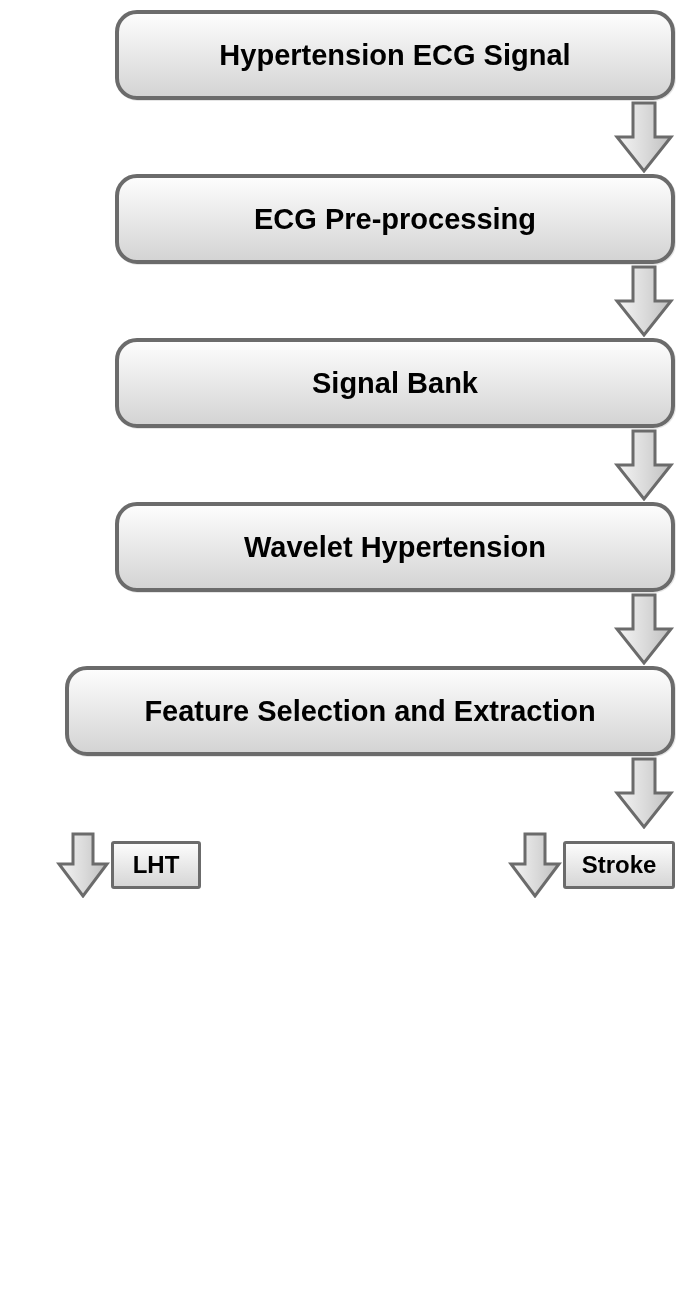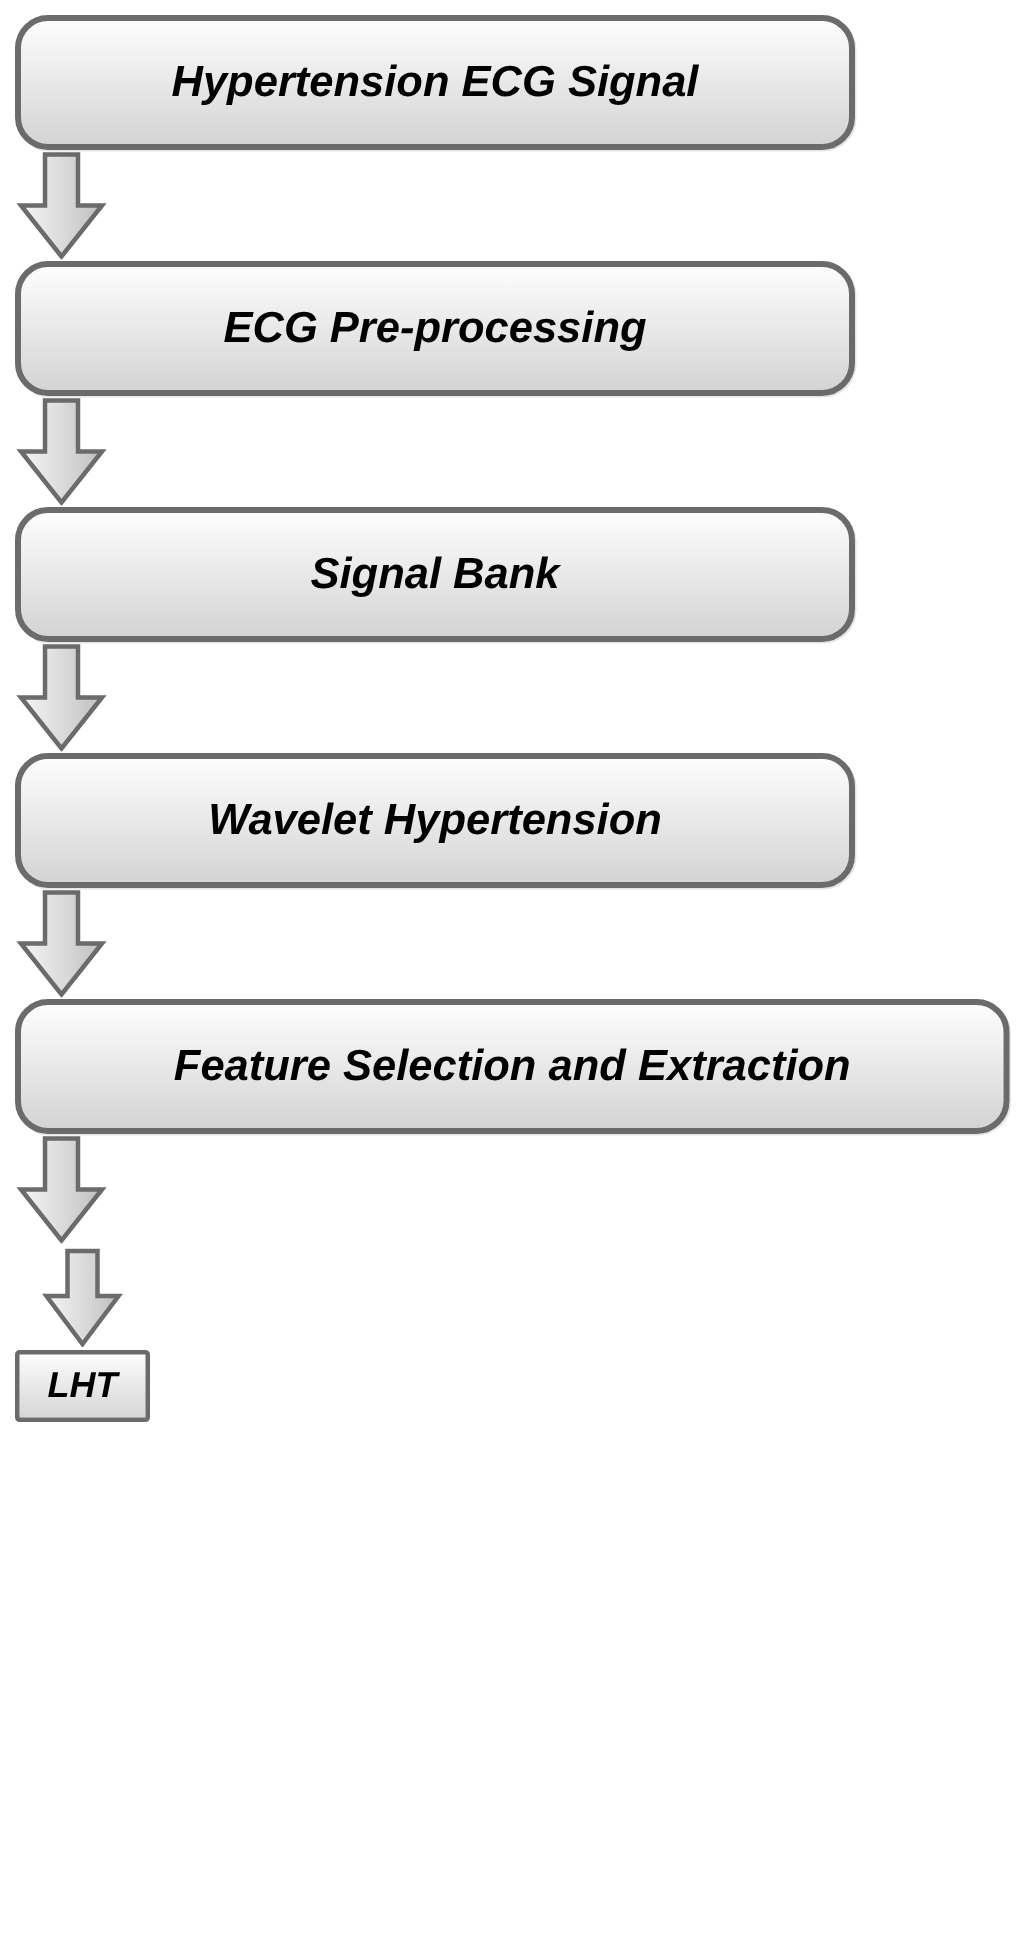--- a/index.html
+++ b/index.html
@@ -9,23 +9,22 @@
     background: #fff;
     font-family: Arial, Helvetica, sans-serif;
     display: flex;
     flex-direction: column;
     align-items: center;
     width: 685px;
   }
   .flow {
     display: flex;
     flex-direction: column;
-    align-items: flex-start;
+    align-items: flex-end;
     width: 100%;
-    font-style: italic;
   }
   .box {
     background: linear-gradient(to bottom, #fdfdfd, #d4d4d4);
     border: 4px solid #6b6b6b;
     border-radius: 22px;
     display: flex;
     align-items: center;
     justify-content: center;
     text-align: center;
     font-weight: 700;
@@ -33,35 +32,35 @@
     box-shadow: 1px 1px 0 rgba(0,0,0,0.1);
   }
   .box.main {
     width: 560px;
     min-height: 90px;
     font-size: 29px;
     padding: 10px 20px;
     line-height: 1.25;
   }
   .box.wide {
-    width: 663px;
+    width: 610px;
   }
   .box.tall {
     min-height: 108px;
   }
   .out-row {
     display: flex;
     flex-direction: row;
     justify-content: space-between;
     width: 620px;
     margin-top: 0;
   }
   .out-col {
     display: flex;
-    flex-direction: column;
+    flex-direction: row;
     align-items: center;
   }
   .small-box {
     background: linear-gradient(to bottom, #fcfcfc, #d6d6d6);
     border: 3px solid #6b6b6b;
     border-radius: 3px;
     display: flex;
     align-items: center;
     justify-content: center;
     font-weight: 700;
@@ -152,15 +151,25 @@
           <path d="M18 2 H38 V32 H52 L28 64 L4 32 H18 Z" fill="url(#ag1)" stroke="#6b6b6b" stroke-width="3"></path>
         </svg>
       </div>
       <div class="small-box">
         <span>LHT</span>
       </div>
     </div>
 
 
 
+    <div class="out-col">
+      <div class="arrow-wrap small">
+        <svg class="arrow" width="56" height="66" viewBox="0 0 56 66">
+          <path d="M18 2 H38 V32 H52 L28 64 L4 32 H18 Z" fill="url(#ag1)" stroke="#6b6b6b" stroke-width="3"></path>
+        </svg>
+      </div>
+      <div class="small-box" style="min-width:112px">
+        <span>Stroke</span>
+      </div>
+    </div>
   </div>
 
 </div>
 
 </body></html>

